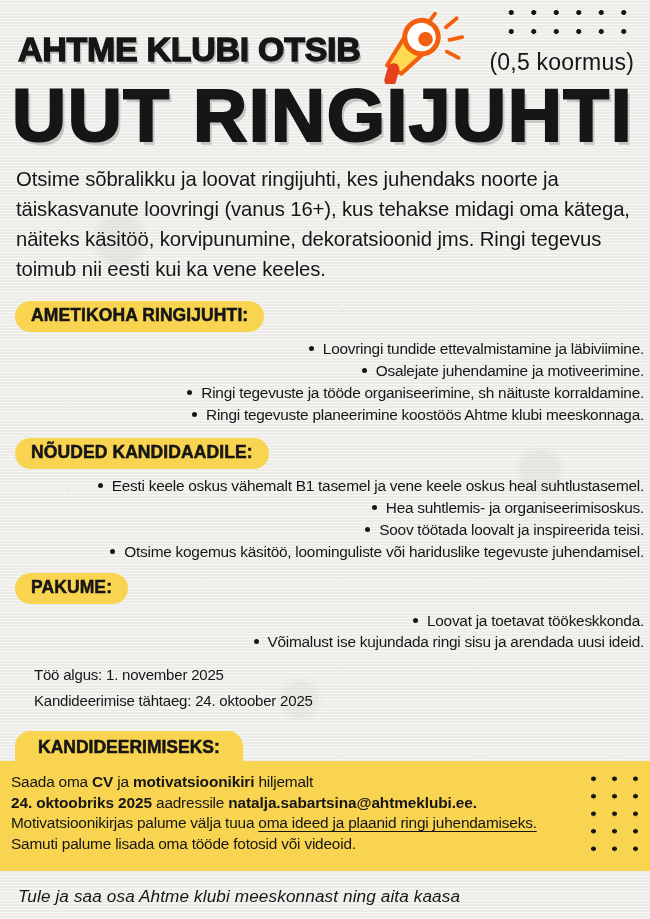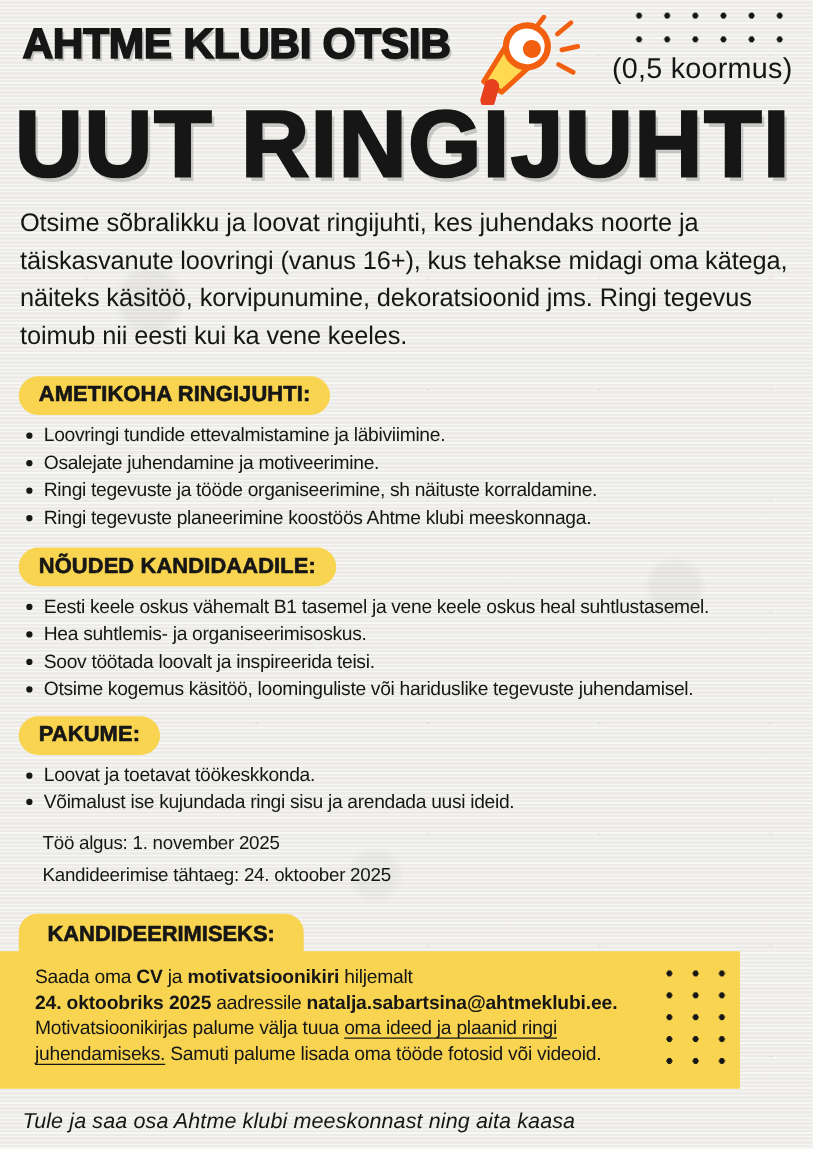--- a/index.html
+++ b/index.html
@@ -17,21 +17,21 @@
       radial-gradient(circle at 300px 700px, rgba(0,0,0,.035) 0 16px, transparent 24px),
       radial-gradient(rgba(0,0,0,.05) 1px, transparent 1.6px),
       repeating-linear-gradient(180deg, rgba(255,255,255,.5) 0 1px, rgba(0,0,0,.012) 1px 3px);
     background-size:auto,auto,auto,137px 89px,auto;
   }
   
   .dots{background-image:radial-gradient(circle, var(--ink,#161616) 0 2.2px, transparent 2.6px);}
   .dots-top{position:absolute; top:3px; right:18px; width:132px; height:37px; background-size:22.5px 19px;}
   .dots-apply{position:absolute; top:9px; right:1px; width:66px; height:92px; background-size:21px 17.5px;}
   
-  .kicker-row{display:flex; align-items:flex-start; margin:14px 16px 0 18px;}
+  .kicker-row{display:flex; align-items:center; margin:14px 16px 0 18px;}
   .kicker{
     font-size:34px; font-weight:bold; letter-spacing:-.3px; line-height:1.25;
     -webkit-text-stroke:1.3px var(--ink,#161616);
     text-shadow:2px 3px 0 rgba(60,60,60,.25);
     white-space:nowrap;
   }
   .mega{width:94px; height:72px; margin:-2px 0 0 10px; flex:0 0 auto;}
   .workload{margin-left:auto; margin-top:27px; font-size:23px; letter-spacing:.2px; white-space:nowrap;}
   .title{
     margin:-4px 0 0 12px; font-size:75px; font-weight:bold; line-height:.95; letter-spacing:1.5px;
@@ -42,36 +42,36 @@
   .intro{margin:13px 14px 0 16px; font-size:20.3px; line-height:30px; letter-spacing:-.1px;}
   
   .pill{
     display:inline-block; background:var(--yellow,#F8D450); border-radius:17px;
     padding:4px 16px 6px; margin-left:15px;
     font-size:17.5px; font-weight:bold; letter-spacing:.1px;
     -webkit-text-stroke:.5px var(--ink,#161616);
   }
   .sec1 .pill{margin-top:17px;} .sec2 .pill{margin-top:13px;} .sec3 .pill{margin-top:10px;}
   ul.blist{list-style:none; margin:6px 0 0; padding:0 6px 0 21px;}
-  ul.blist li{display:flex; font-size:15.4px; line-height:21.8px; letter-spacing:-.25px;}
+  ul.blist li{display:flex; font-size:15.4px; line-height:21.8px; letter-spacing:-.25px;justify-content:flex-end;}
   .blt{flex:0 0 auto; width:5px; height:5px; border-radius:50%; background:var(--ink,#161616); margin:8px 9px 0 0;}
   
   .date-line{margin:3px 0 0 34px; font-size:15px; line-height:22.5px; letter-spacing:-.2px;}
   .date-line.first{margin-top:11px;}
   
   .apply{margin-top:19px;}
   .apply-tab{
     display:inline-block; margin-left:15px; background:var(--yellow,#F8D450);
     border-radius:15px 15px 0 0; padding:6px 23px 12px;
     font-size:17.5px; font-weight:bold; -webkit-text-stroke:.5px var(--ink,#161616);
     position:relative; z-index:1;
   }
   .apply-block{
-    position:relative; margin-top:-9px; width:592px; background:var(--yellow,#F8D450);
-    padding:11px 95px 16px 28px;
+    position:relative; margin-top:-9px; width:650px; background:var(--yellow,#F8D450);
+    padding:11px 95px 16px 11px;
   }
   .apply-text{font-size:15.4px; line-height:20.6px; letter-spacing:-.2px; max-width:545px;}
   .apply-text b{font-weight:bold; letter-spacing:-.1px;}
   .u{text-decoration:underline; text-underline-offset:2.5px;}
   
   .closing{margin:13px 0 0 18px; font-style:italic; font-size:17.2px; line-height:24px; letter-spacing:.1px;}
 </style>
 </head>
 <body>
 

